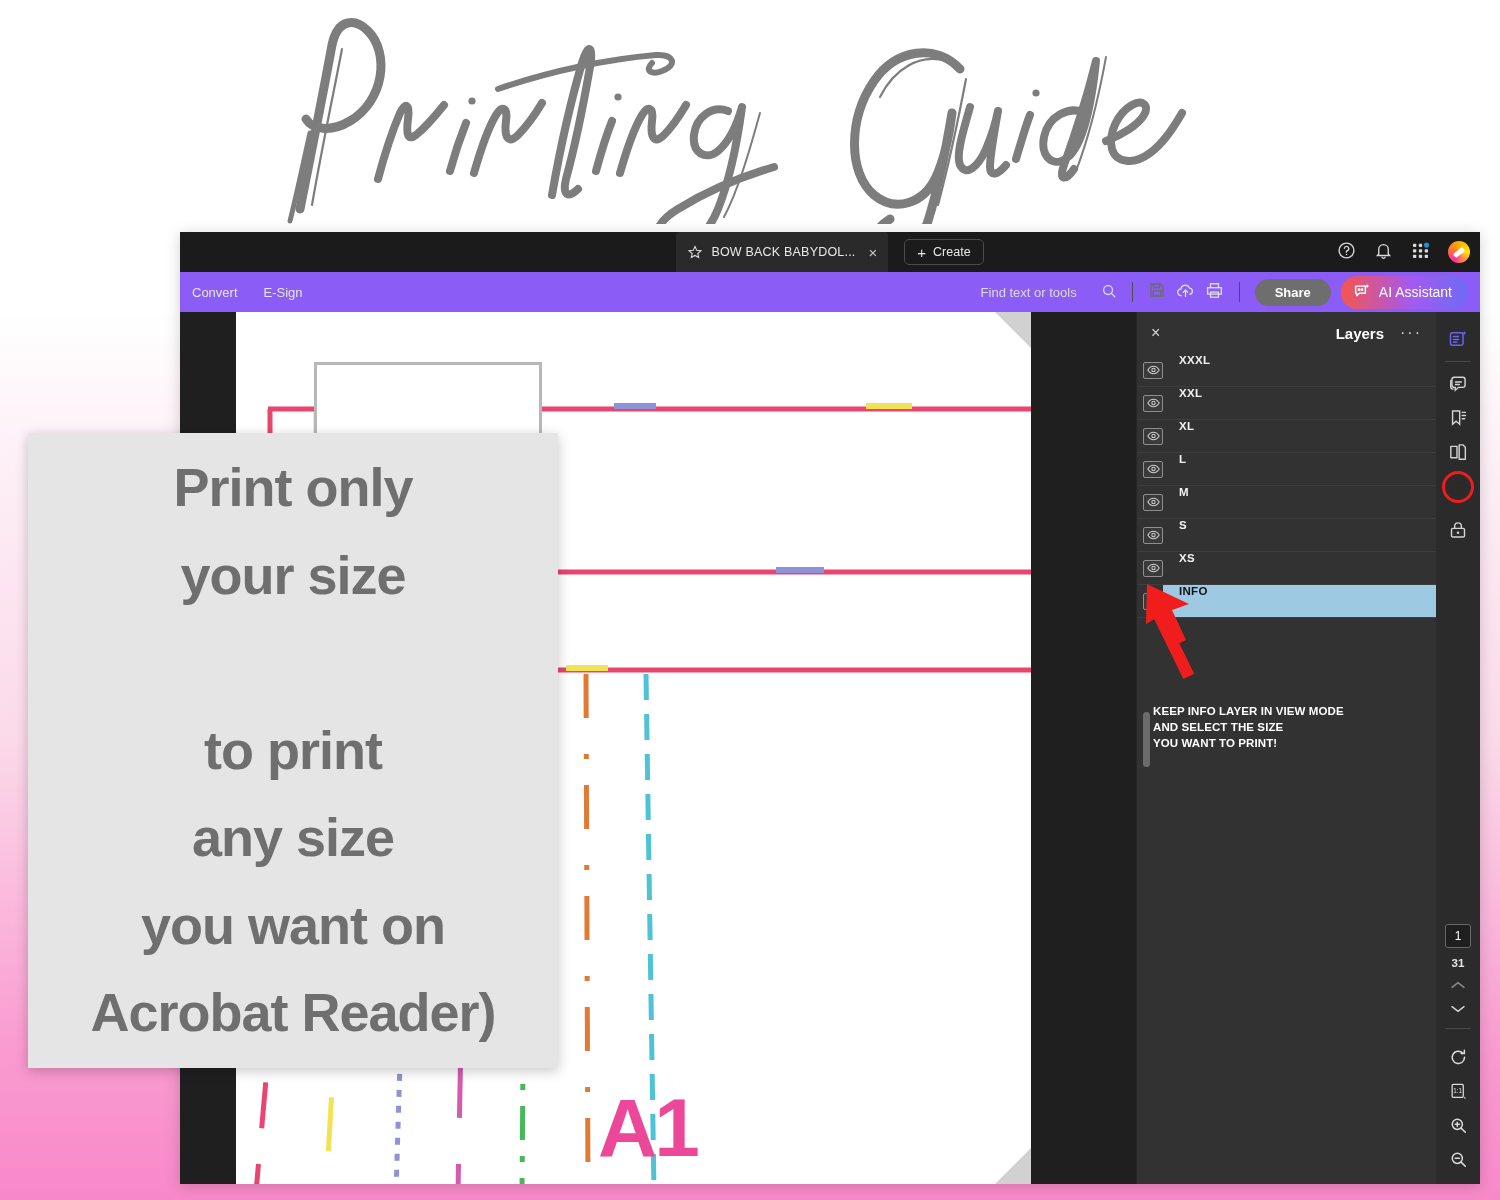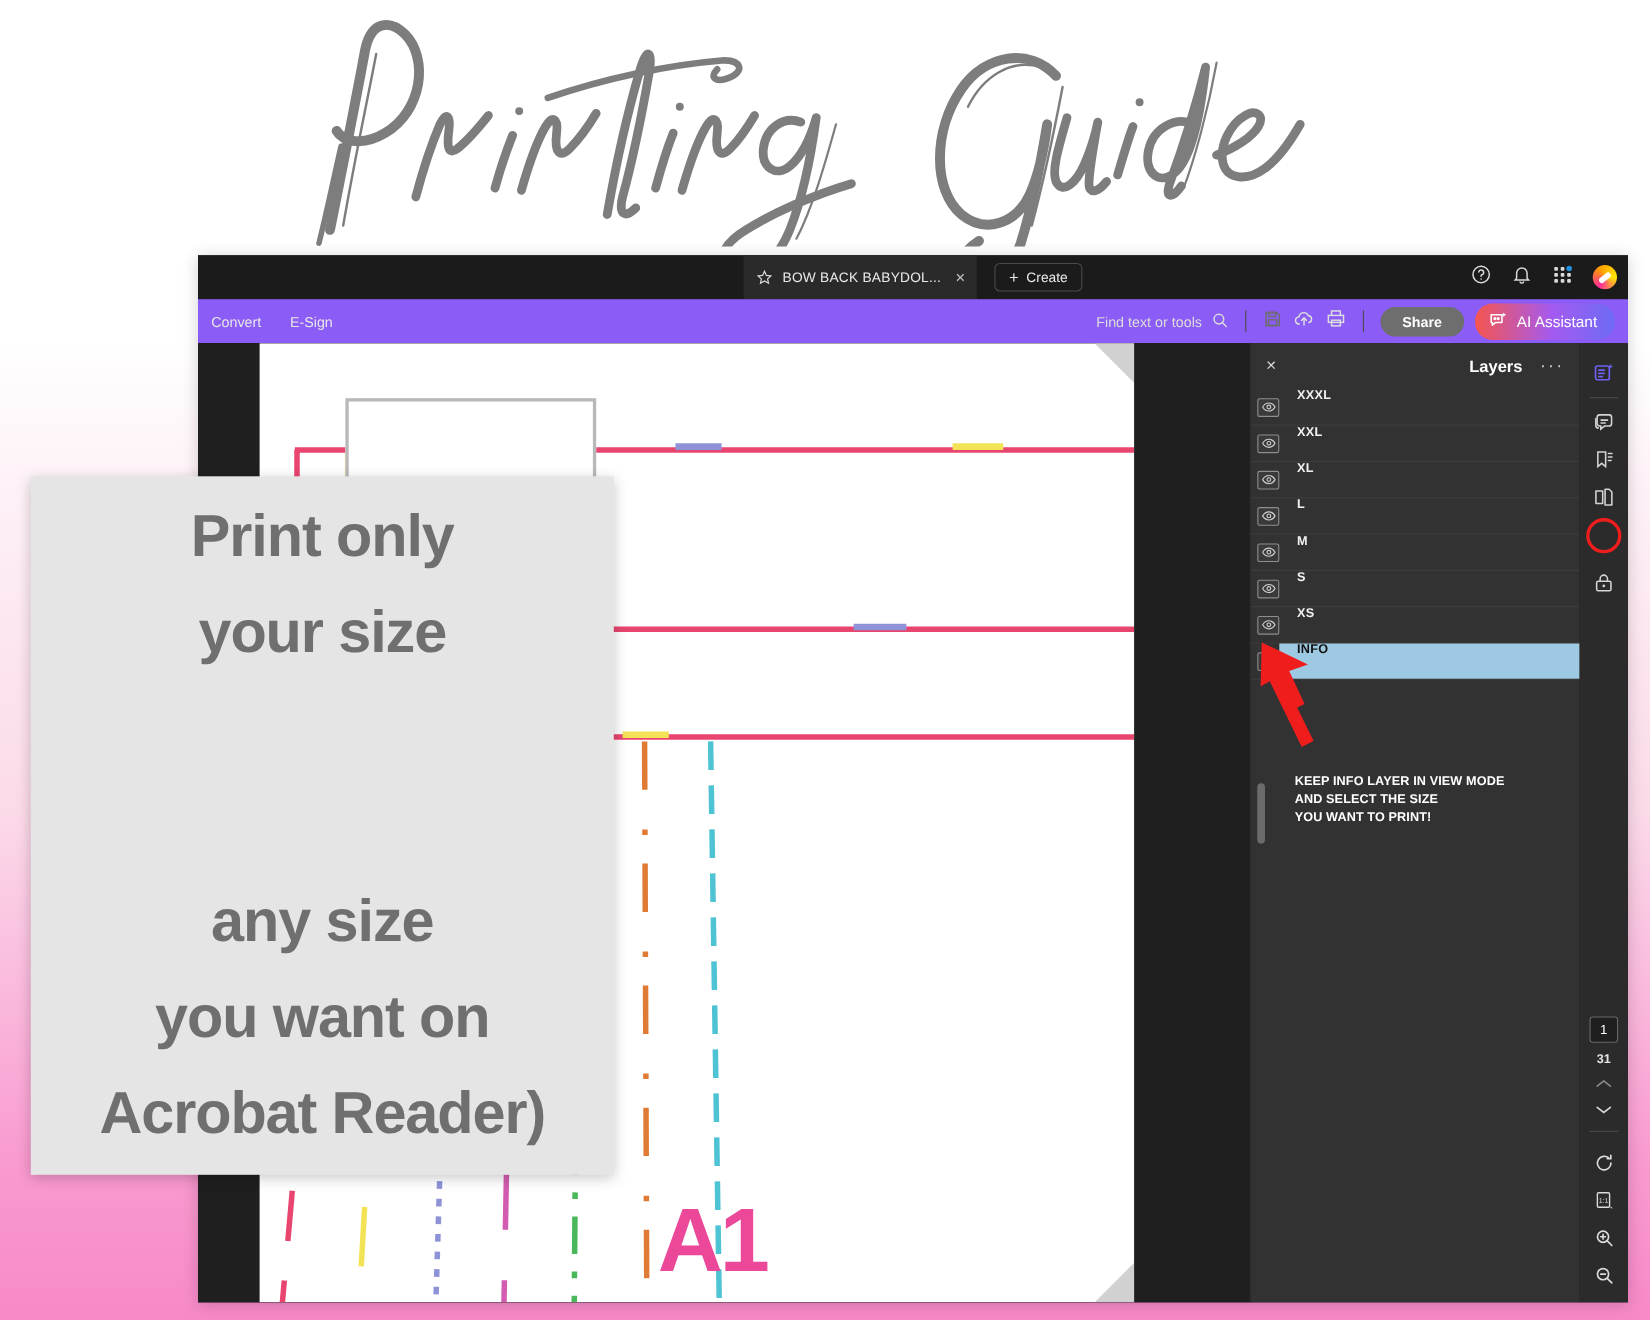--- a/index.html
+++ b/index.html
@@ -57,21 +57,21 @@
     background:#fff; border-radius:2px; transform:rotate(-38deg);
   }
 
   
   .toolbar {
     height:40px; background:#8b5cf6; display:flex; align-items:center;
     padding:0 12px; position:relative;
   }
   .menu-item { color:#e6e6e6; font-size:13px; margin-right:26px; cursor:pointer; }
   .tools-right { position:absolute; right:12px; top:0; height:40px; display:flex; align-items:center; gap:10px; }
-  .find-box { display:flex; align-items:center; gap:8px; color:#dcdcdc; font-size:13px; cursor:pointer; }
+  .find-box { display:flex; align-items:center; gap:24px; color:#dcdcdc; font-size:13px; cursor:pointer; }
   .vsep { width:1px; height:20px; background:#4d4d4d; margin:0 5px; }
   .share-btn {
     background:#6e6e6e; color:#fff; font-size:13px; font-weight:bold;
     border-radius:16px; padding:6px 20px; cursor:pointer;
   }
   .ai-btn {
     display:flex; align-items:center; gap:8px;
     background: linear-gradient(90deg,#f5554e 0%, #a45af0 55%, #6e6bf5 100%);
     color:#fff; font-size:14px; font-weight:normal; border-radius:16px;
     padding:6px 16px 6px 12px; cursor:pointer;
@@ -118,21 +118,21 @@
   .eye-btn {
     width:20px;height:17px;border:1px solid #8e8e8e; border-radius:2px;
     background:#3a3a3a; display:flex;align-items:center;justify-content:center;
     flex:0 0 auto; cursor:pointer;
   }
   .layer-label { margin-left:16px; color:#f2f2f2; font-size:11.5px; font-weight:bold; letter-spacing:.3px; }
   .layer-body { flex:1 1 auto; height:100%; display:flex; align-items:flex-start; }
   .layer-row.selected .layer-body { background:#9ec9e2; }
   .layer-row.selected .layer-label { color:#111; }
   .note {
-    position:absolute; left:40px; top:392px; width:260px;
+    position:absolute; left:16px; top:392px; width:260px;
     color:#fff; font-size:11.5px; font-weight:bold; line-height:1.38;
     letter-spacing:.1px;
   }
   .panel-scroll {
     position:absolute; left:6px; top:400px; width:7px; height:55px;
     background:#6b6b6b; border-radius:4px;
   }
   .arrow-svg { position:absolute; left:6px; top:268px; pointer-events:none; }
 
   
@@ -565,18 +565,18 @@
     </div>
 
   </div>
 </div>
 
 <div id="callout">
   <p>
     <span>Print only</span><br>
     <span>your size</span><br>
     <br>
-    <br>
+    <span>to print</span><br>
     <span>any size</span><br>
     <span>you want on</span><br>
     <span>Acrobat Reader)</span>
   </p>
 </div>
 
 </body></html>

